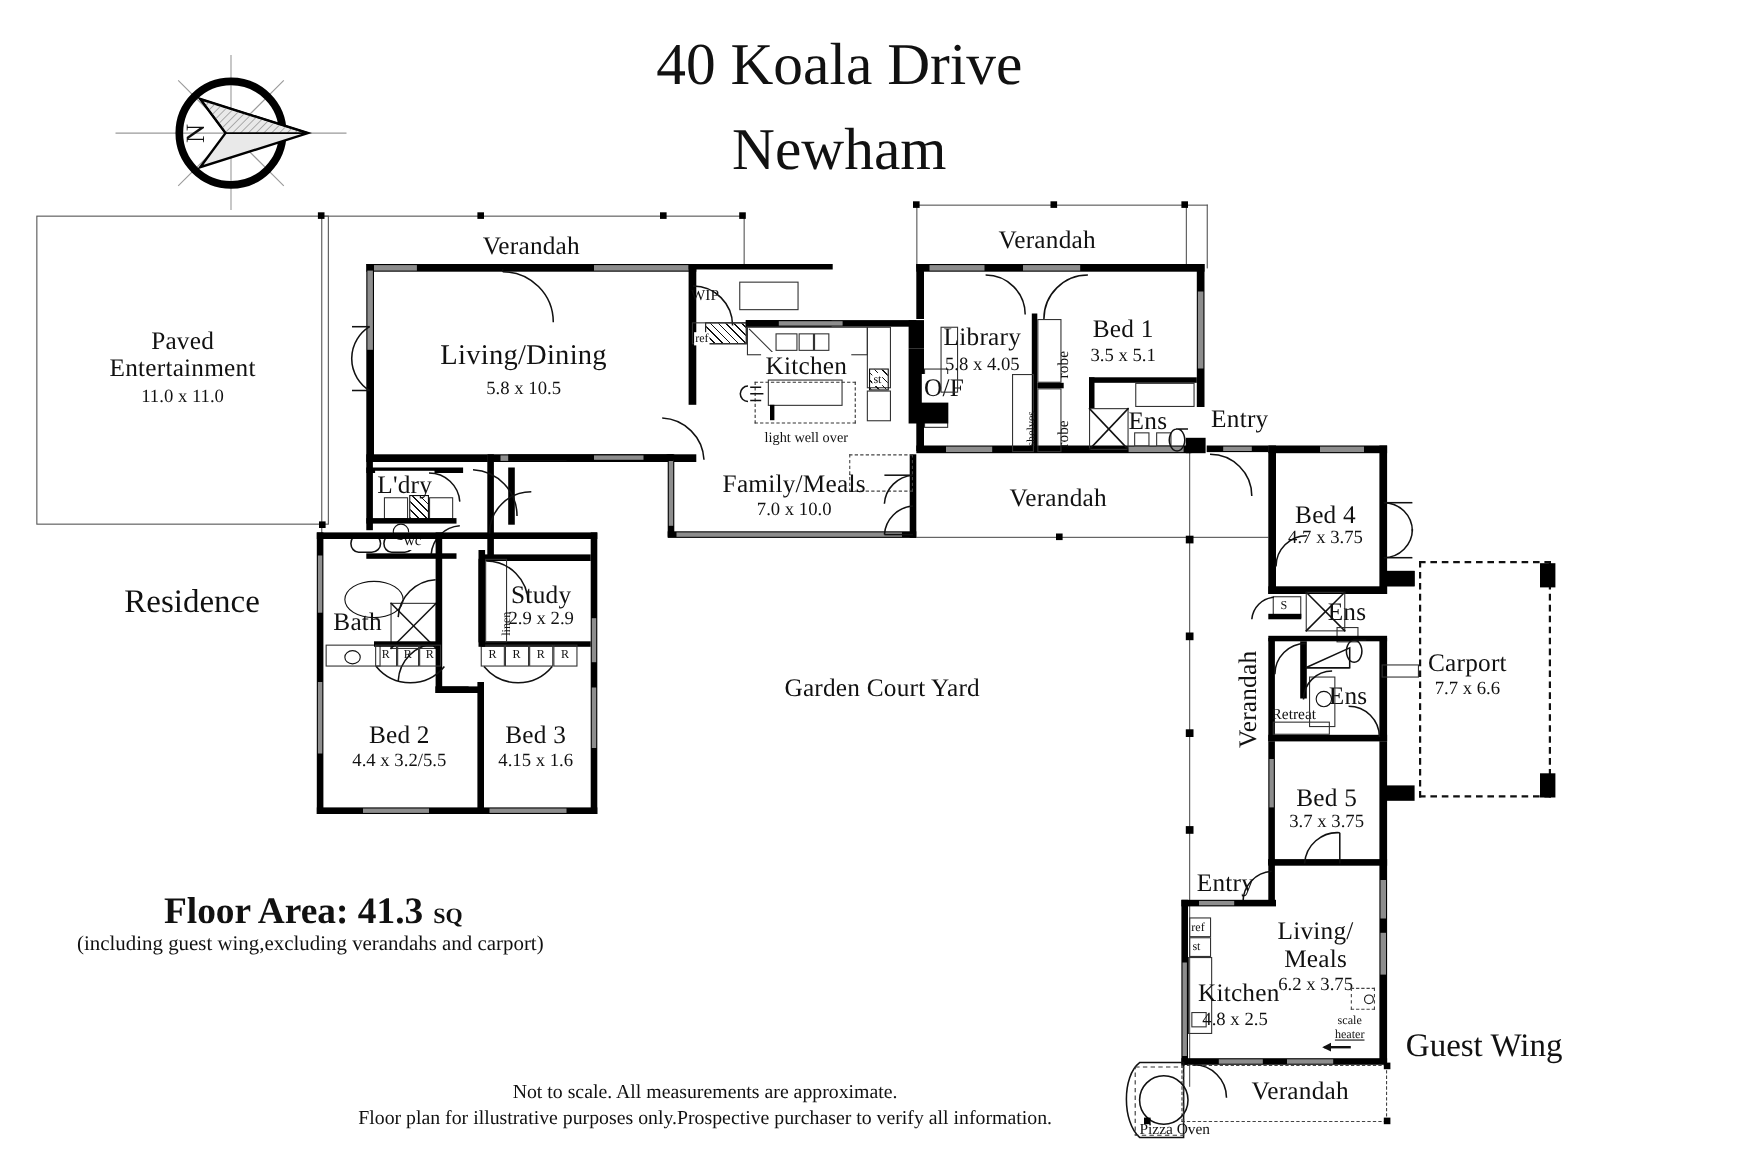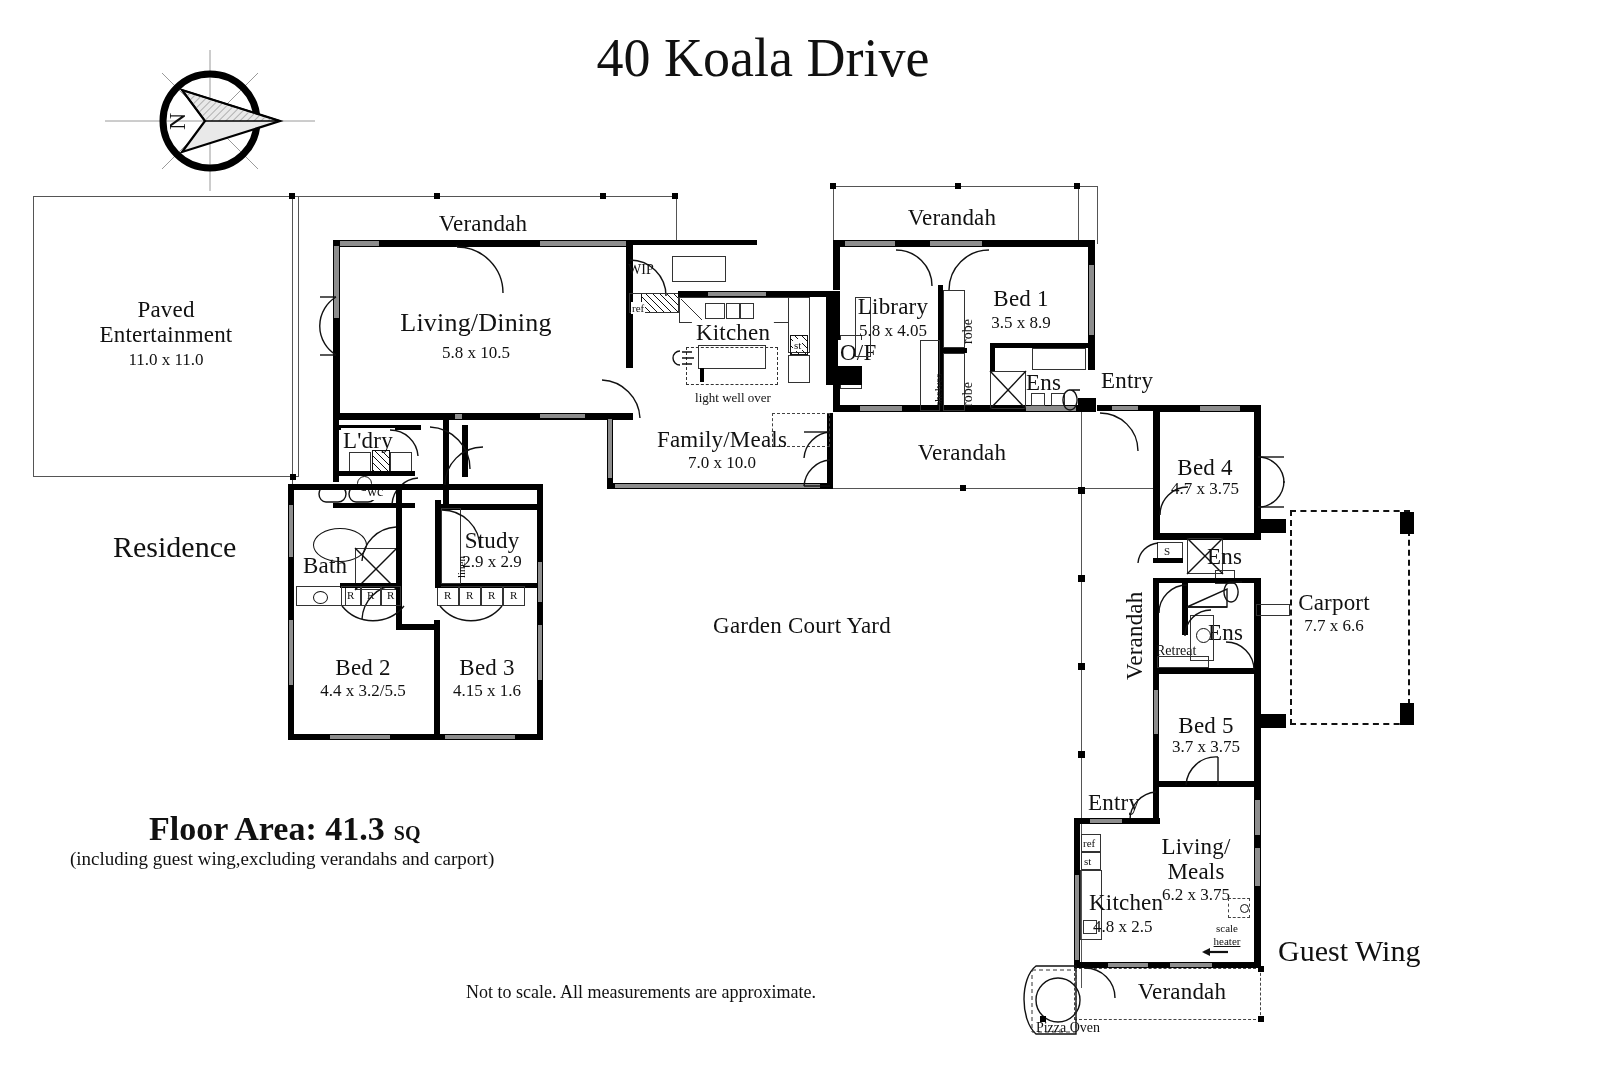--- a/index.html
+++ b/index.html
@@ -41,20 +41,21 @@
   .stroke{fill:none;stroke:#111;stroke-width:1.4;}
   .stroke2{fill:none;stroke:#111;stroke-width:2.2;}
   .strokeT{fill:none;stroke:#333;stroke-width:1;}
 </style>
 </head>
 <body>
 
 <div id="stage">
 
   <div class="lbl ctr title1" style="left:763px;top:30px;">40 Koala Drive</div>
+  <div class="lbl ctr title2" style="left:763px;top:108px;">Newham</div>
 
   <div>
     <svg style="left:100px;top:48px;" width="220" height="145" viewBox="0 0 220 145">
       <line x1="5" y1="73" x2="215" y2="73" stroke="#9a9a9a" stroke-width="1"></line>
       <line x1="110" y1="2" x2="110" y2="143" stroke="#9a9a9a" stroke-width="1"></line>
       <line x1="62" y1="25" x2="158" y2="121" stroke="#9a9a9a" stroke-width="1"></line>
       <line x1="158" y1="25" x2="62" y2="121" stroke="#9a9a9a" stroke-width="1"></line>
       <circle cx="110" cy="73" r="48" fill="none" stroke="#bdbdbd" stroke-width="1"></circle>
       <circle cx="110" cy="73" r="47" fill="none" stroke="#000" stroke-width="7"></circle>
       <polygon points="82,42 180,73 82,104 105,73" fill="#e9e9e9" stroke="#000" stroke-width="2.2"></polygon>
@@ -160,21 +161,21 @@
   <div class="gray" style="left:930px;top:241px;width:52px;height:5px;"></div>
   <div class="w" style="left:1088px;top:240px;width:7px;height:130px;"></div>
   <div class="gray" style="left:1089px;top:265px;width:5px;height:70px;"></div>
   <div class="w" style="left:833px;top:240px;width:7px;height:50px;"></div>
   <div class="w" style="left:833px;top:380px;width:7px;height:30px;"></div>
   <div class="w" style="left:833px;top:405px;width:250px;height:7px;"></div>
   <div class="gray" style="left:860px;top:406px;width:42px;height:5px;"></div>
   <div class="lbl ctr rm-name" style="left:893px;top:294px;">Library</div>
   <div class="lbl ctr rm-dim" style="left:893px;top:321px;">5.8 x 4.05</div>
   <div class="lbl ctr rm-name" style="left:1021px;top:286px;">Bed 1</div>
-  <div class="lbl ctr rm-dim" style="left:1021px;top:313px;">3.5 x 8.9</div>
+  <div class="lbl ctr rm-dim" style="left:1021px;top:313px;">3.5 x 5.1</div>
   <svg style="left:894px;top:248px;" width="46" height="42">
     <path class="stroke" d="M2,2 A36,36 0 0 1 38,38"></path>
   </svg>
   <svg style="left:945px;top:248px;" width="46" height="46">
     <path class="stroke" d="M44,2 A40,40 0 0 0 4,42"></path>
   </svg>
 
   <div class="w" style="left:938px;top:285px;width:5px;height:126px;"></div>
   <div class="boxthin" style="left:943px;top:290px;width:22px;height:58px;"></div>
   <div class="vtext tiny2" style="left:960px;top:344px;transform:rotate(-90deg);">robe</div>
@@ -471,20 +472,21 @@
   </svg>
   <div class="lbl ctr tiny2" style="left:1068px;top:1020px;">Pizza Oven</div>
 
   <div class="lbl" style="left:149px;top:810px;font-weight:bold;">
     <span class="area-main">Floor Area: 41.3</span>
     <span style="font-size:20px;font-variant:small-caps;margin-left:5px;">SQ</span>
   </div>
   <div class="lbl area-sub" style="left:70px;top:848px;">(including guest wing,excluding verandahs and carport)</div>
 
   <div class="lbl ctr disc" style="left:641px;top:982px;">Not to scale. All measurements are approximate.</div>
+  <div class="lbl ctr disc" style="left:641px;top:1006px;">Floor plan for illustrative purposes only.Prospective purchaser to verify all information.</div>
 
   <div class="solidblk" style="left:289px;top:193px;width:6px;height:6px;"></div>
   <div class="solidblk" style="left:434px;top:193px;width:6px;height:6px;"></div>
   <div class="solidblk" style="left:600px;top:193px;width:6px;height:6px;"></div>
   <div class="solidblk" style="left:672px;top:193px;width:6px;height:6px;"></div>
   <div class="solidblk" style="left:830px;top:183px;width:6px;height:6px;"></div>
   <div class="solidblk" style="left:955px;top:183px;width:6px;height:6px;"></div>
   <div class="solidblk" style="left:1074px;top:183px;width:6px;height:6px;"></div>
   <div class="solidblk" style="left:290px;top:474px;width:6px;height:6px;"></div>
   <div class="solidblk" style="left:960px;top:485px;width:6px;height:6px;"></div>

